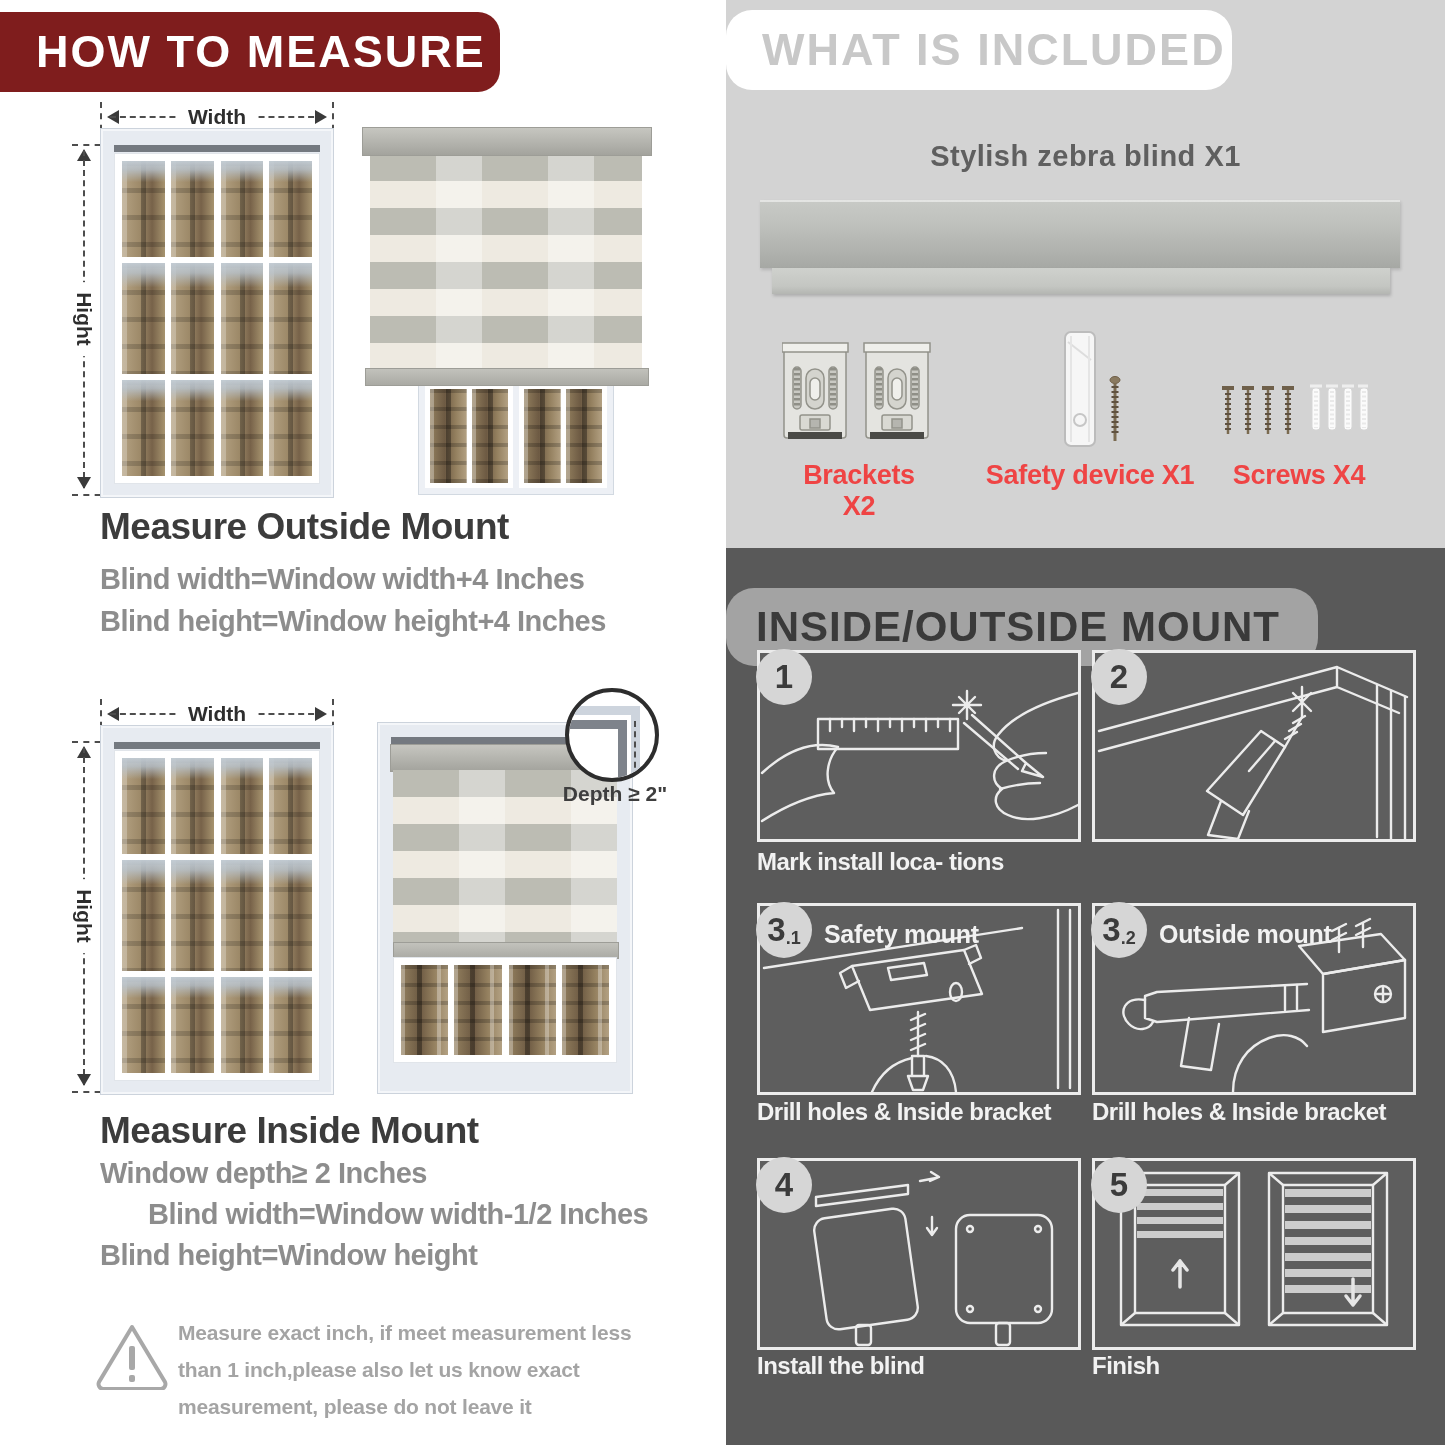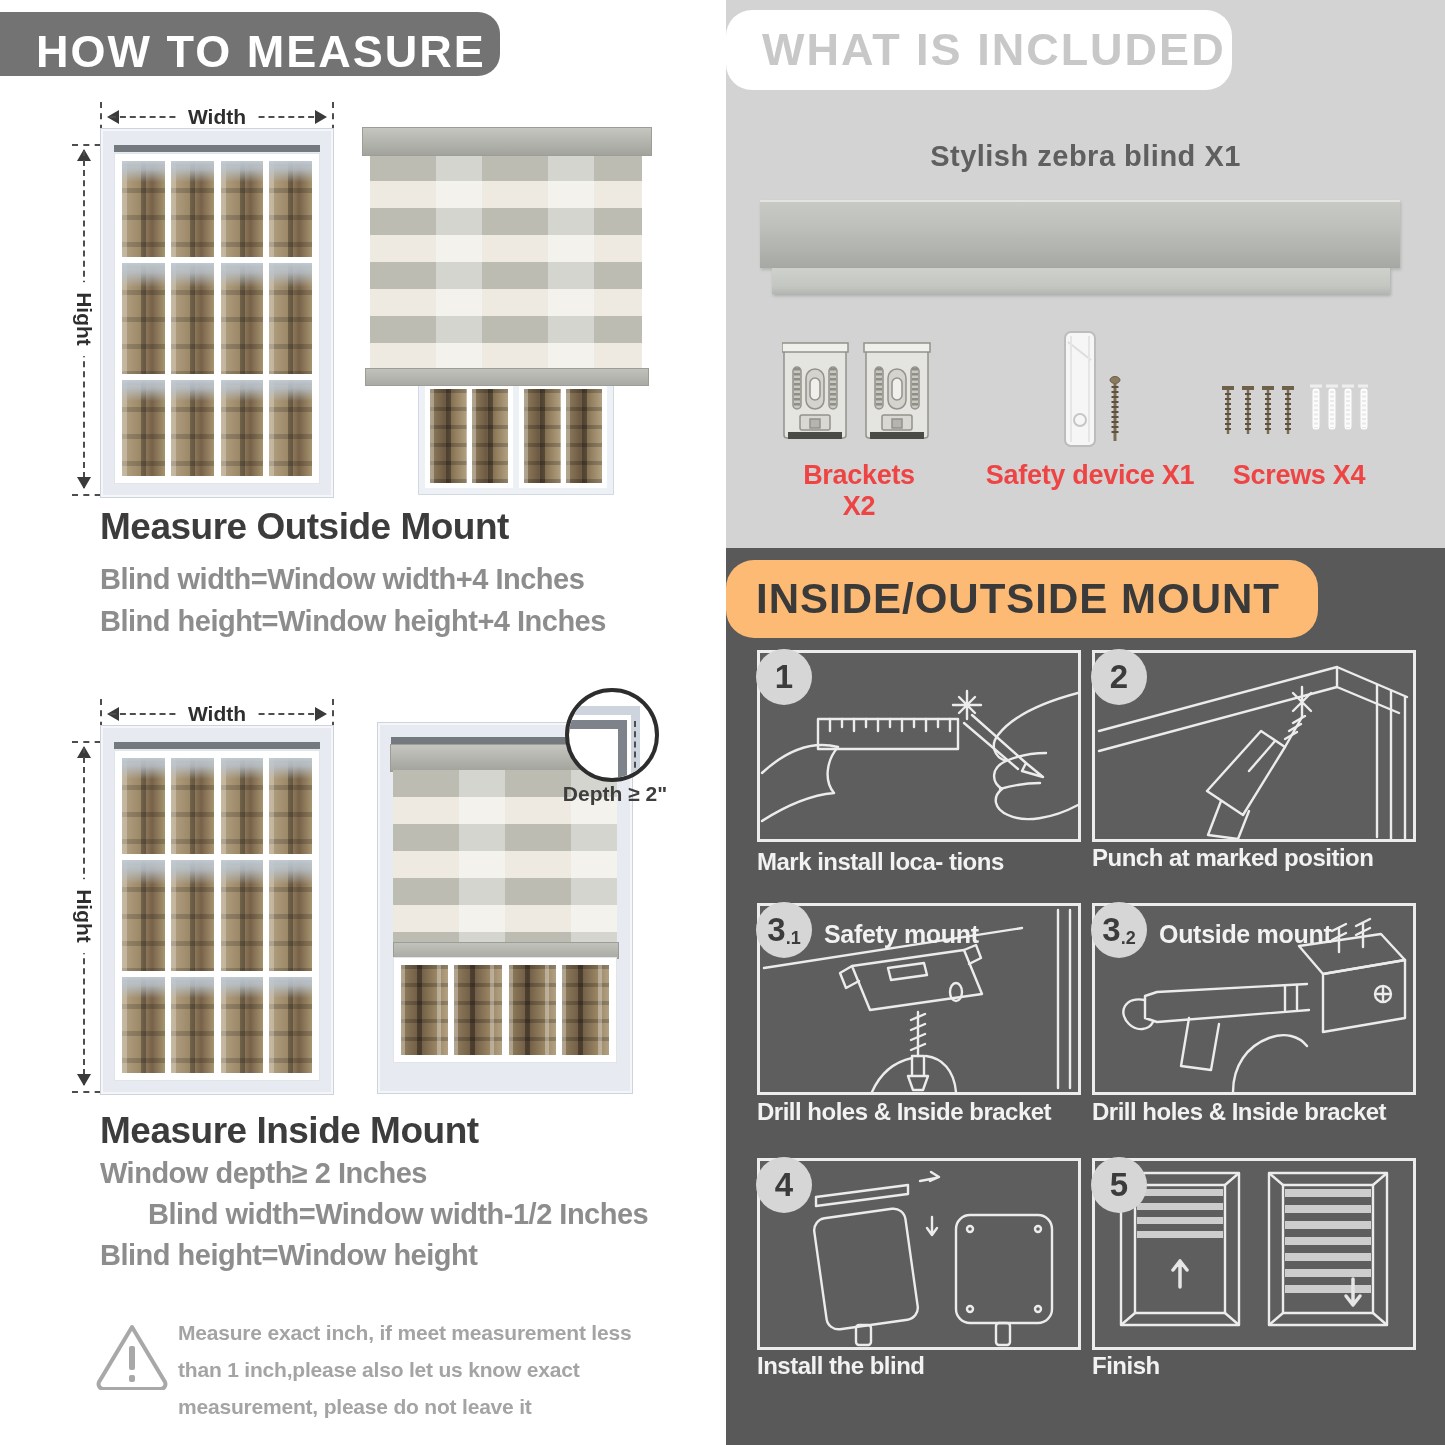--- a/index.html
+++ b/index.html
@@ -1,25 +1,25 @@
 <!DOCTYPE html>
 <html><head>
 <meta charset="utf-8">
 <style>
   html,body{margin:0;padding:0;background:#ffffff;}
   #canvas{position:relative;width:1445px;height:1445px;background:#ffffff;overflow:hidden;
           font-family:"Liberation Sans",sans-serif;-webkit-font-smoothing:antialiased;}
   .abs{position:absolute;}
 
   
-  .hdr-left{left:0;top:12px;width:500px;height:64px;background:#737373;border-radius:0 22px 22px 0;
+  .hdr-left{left:0;top:12px;width:500px;height:80px;background:#7f1d1d;border-radius:0 22px 22px 0;
             color:#ffffff;font-size:45px;font-weight:bold;letter-spacing:2px;line-height:80px;padding-left:36px;box-sizing:border-box;}
   .hdr-included{left:726px;top:10px;width:506px;height:80px;background:#ffffff;border-radius:26px;
             color:#c8c8c8;font-size:45px;font-weight:bold;letter-spacing:2px;line-height:80px;padding-left:36px;box-sizing:border-box;}
-  .hdr-mount{left:726px;top:560px;width:592px;height:78px;background:#fdba74;border-radius:28px;
+  .hdr-mount{left:726px;top:588px;width:592px;height:78px;background:#a3a3a3;border-radius:28px;
             color:#3a3a3a;font-size:42px;font-weight:bold;letter-spacing:1px;line-height:78px;padding-left:30px;box-sizing:border-box;}
 
   
   .sec-title{font-size:37px;font-weight:bold;color:#3c3c3c;letter-spacing:-0.5px;}
   .sec-line{font-size:29px;font-weight:bold;color:#8d8d8d;letter-spacing:-0.5px;}
   .warn-text{font-size:21px;font-weight:bold;color:#a4a4a4;line-height:37px;letter-spacing:-0.2px;}
 
   
   .dim-h{height:22px;}
   .dim-h .dline{position:absolute;left:10px;right:10px;top:10px;border-top:2px dashed #4d4d4d;}
@@ -353,21 +353,20 @@
         <path d="M198,40l18,18M216,40l-18,18M207,34v30"></path>
         <path d="M207,64L190,94"></path>
         <path d="M190,86l12,-7M194,78l12,-7M198,70l12,-7"></path>
         <path d="M190,94L166,78L112,138L148,162Z"></path>
         <path d="M180,88L154,118"></path>
         <path d="M126,148l-13,34 30,4 11,-28"></path>
       </g>
     </svg>
     <div class="badge">2</div>
   </div>
-  <div class="abs caption" style="left:1092px;top:844px;">Punch at  marked position</div>
 
   <div class="abs panel" style="left:757px;top:903px;">
     <svg viewBox="0 0 318 186">
       <g stroke="#ececec" stroke-width="2.4" fill="none" stroke-linecap="round" stroke-linejoin="round">
         <path d="M298,4v178M310,4v178M4,62L262,22"></path>
         <path d="M92,60L204,44L222,88L110,104Z"></path>
         <path d="M128,62l36,-5 3,12 -36,5z"></path>
         <ellipse cx="196" cy="86" rx="6" ry="9"></ellipse>
         <path d="M92,60l-12,7 6,15 13,-7M204,44l12,-5 5,13 -12,6"></path>
         <path d="M158,106v44"></path>

